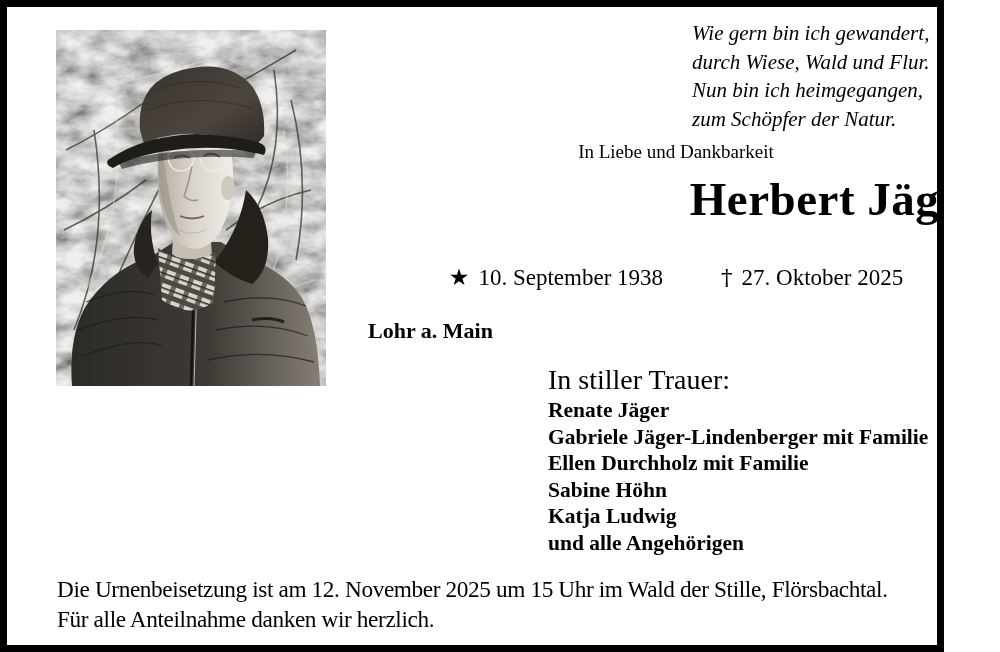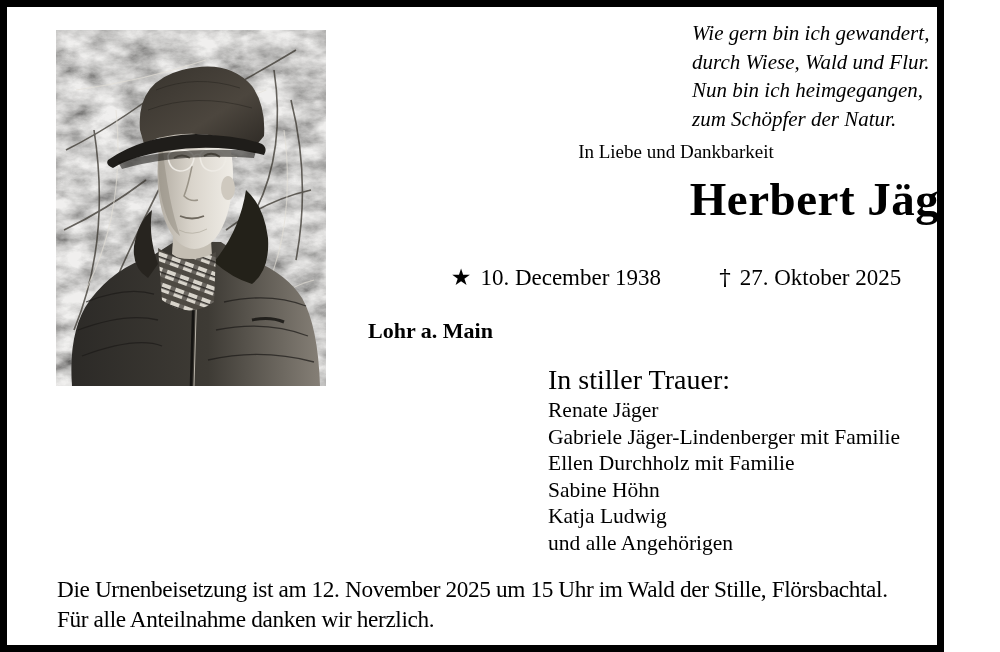--- a/index.html
+++ b/index.html
@@ -81,21 +81,21 @@
     left: 541px;
     top: 357px;
     font-size: 28px;
     white-space: nowrap;
   }
   .mourners {
     position: absolute;
     left: 541px;
     top: 390px;
     font-size: 21.5px;
-    font-weight: normal;
+    font-weight: bold;
     line-height: 26.6px;
     white-space: nowrap;
   }
   .footer {
     position: absolute;
     left: 50px;
     top: 568px;
     width: 930px;
     font-size: 24px;
     line-height: 29.5px;
@@ -216,21 +216,21 @@
     <div>zum Schöpfer der Natur.</div>
   </div>
 
   <div class="intro">In Liebe und Dankbarkeit</div>
 
   <h1 class="name">Herbert Jäger</h1>
 
   <div class="dates">
     <span class="date-part">
       <span class="sym">★</span>
-      <span>10. December 1938</span>
+      <span>10. September 1938</span>
     </span>
     <span class="date-part">
       <span class="sym">†</span>
       <span>27. Oktober 2025</span>
     </span>
   </div>
 
   <div class="place">Lohr a. Main</div>
 
   <div class="trauer">In stiller Trauer:</div>

